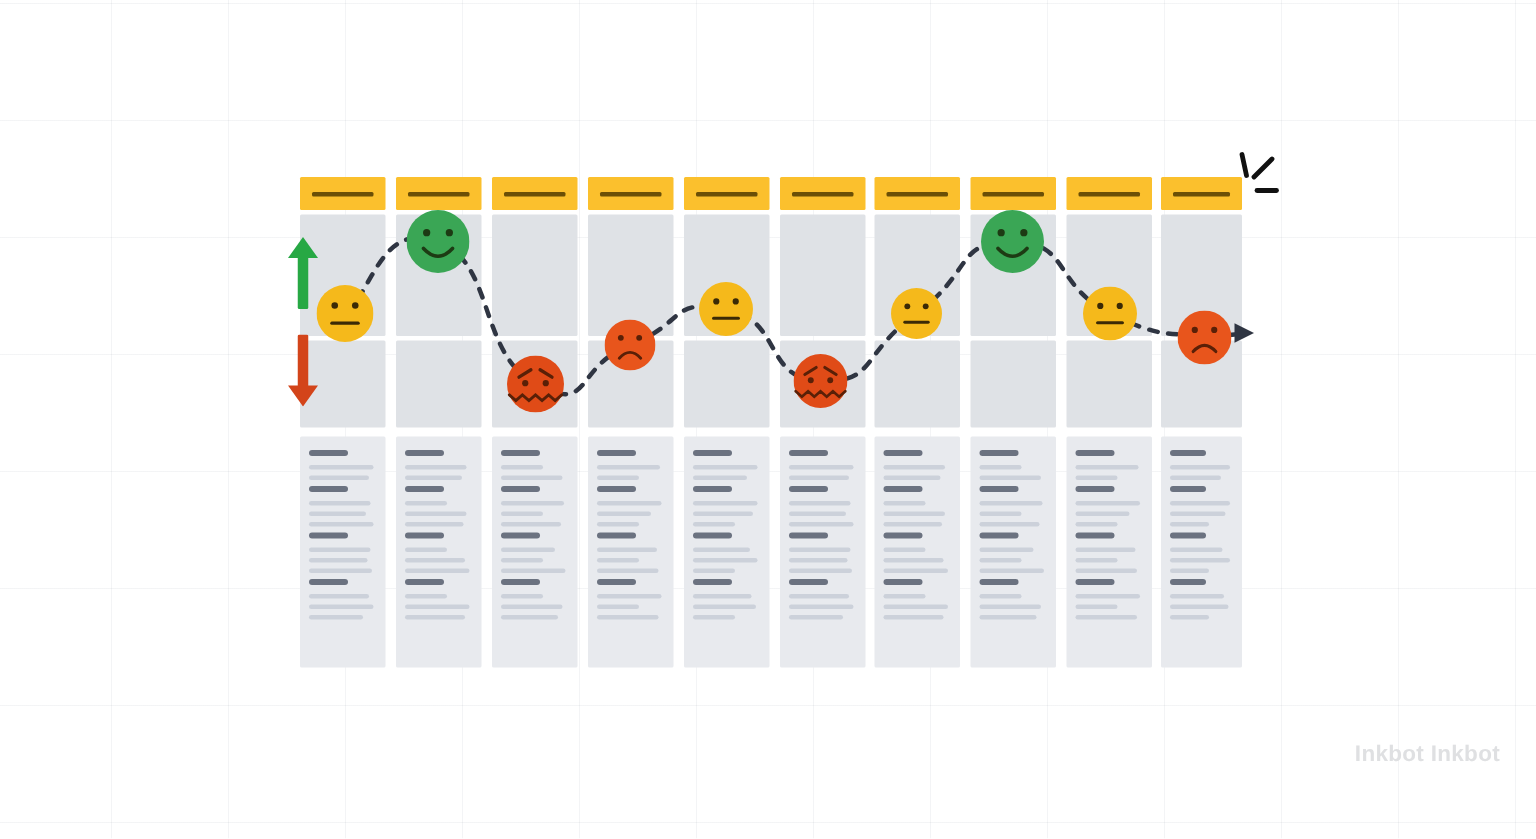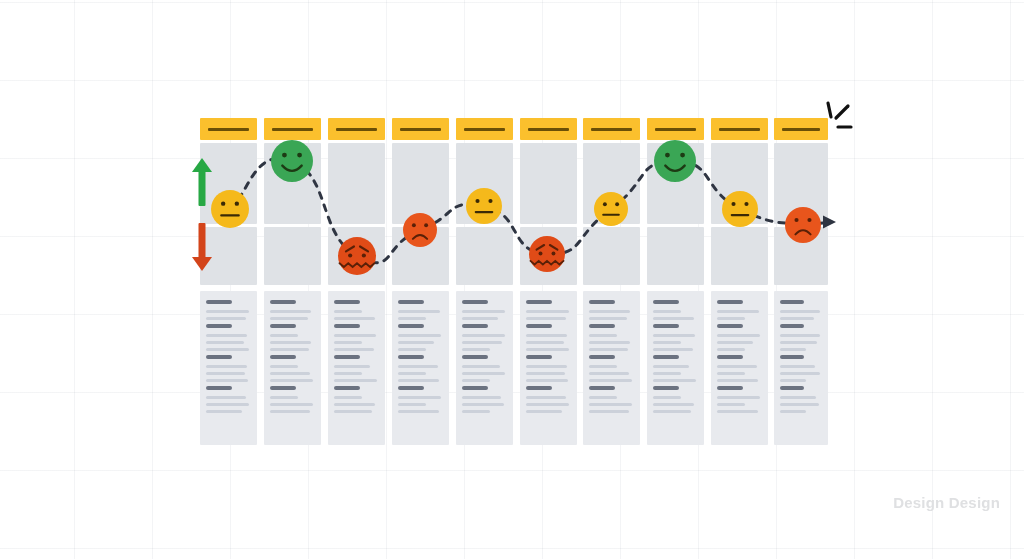--- a/index.html
+++ b/index.html
@@ -437,14 +437,14 @@
           <circle cx="18" cy="18" r="18" fill="#E8551C"></circle>
           <g stroke="#3b2a06" stroke-width="2.0700000000000003" stroke-linecap="round" fill="none">
             <circle cx="11.52" cy="12.959999999999999" r="2.0700000000000003" fill="#5a2007" stroke="none"></circle>
             <circle cx="24.48" cy="12.959999999999999" r="2.0700000000000003" fill="#5a2007" stroke="none"></circle>
             <path d="M 10.440000000000001 27.36 Q 18 19.08 25.56 27.36" stroke="#5a2007"></path>
           </g>
         </svg>
       </div>
     </div>
 
-  <div id="watermark" style="color: rgb(223, 224, 226);">Design Design</div>
+  <div id="watermark" style="color: rgb(223, 224, 226);">Inkbot Inkbot</div>
 </div>
 
 </body></html>

